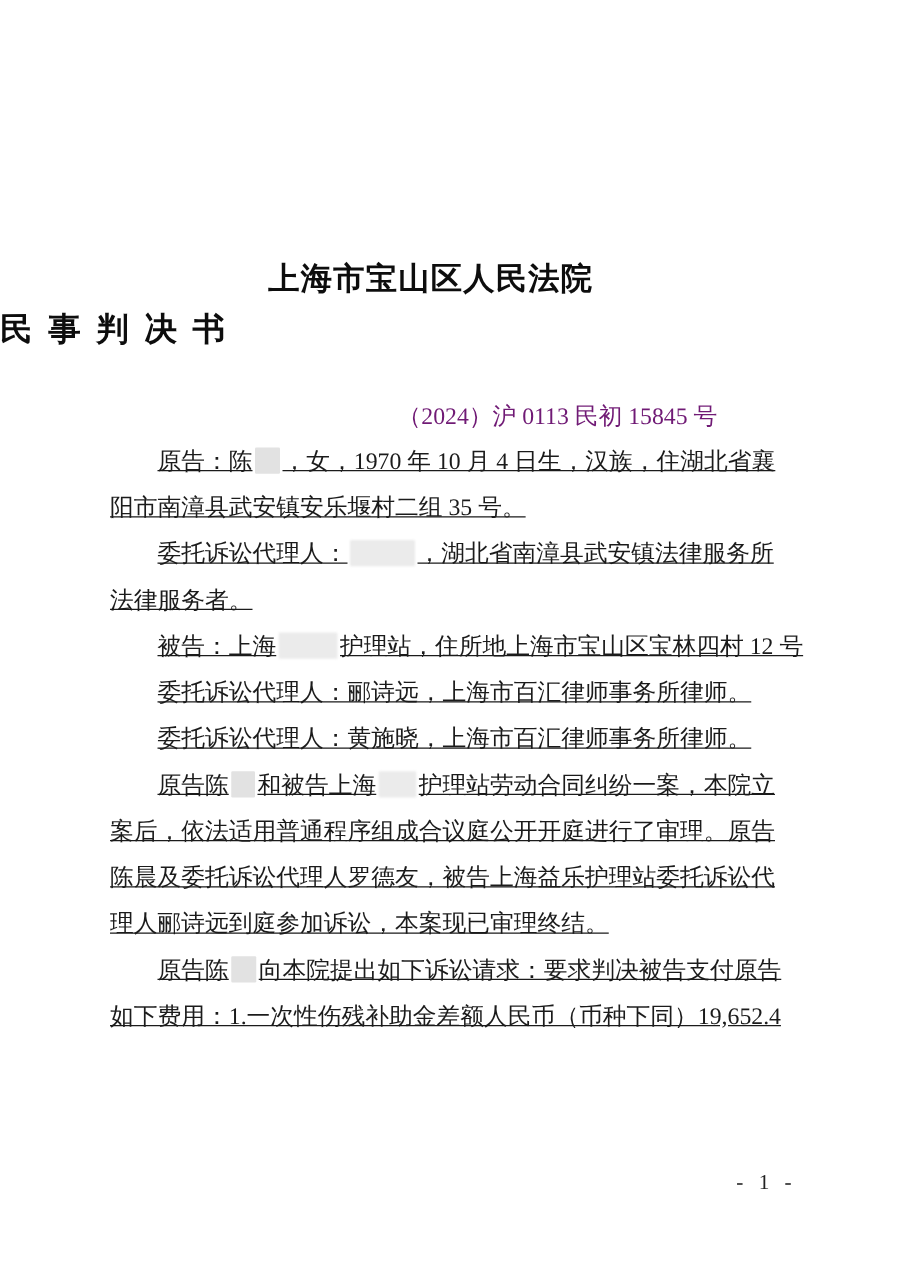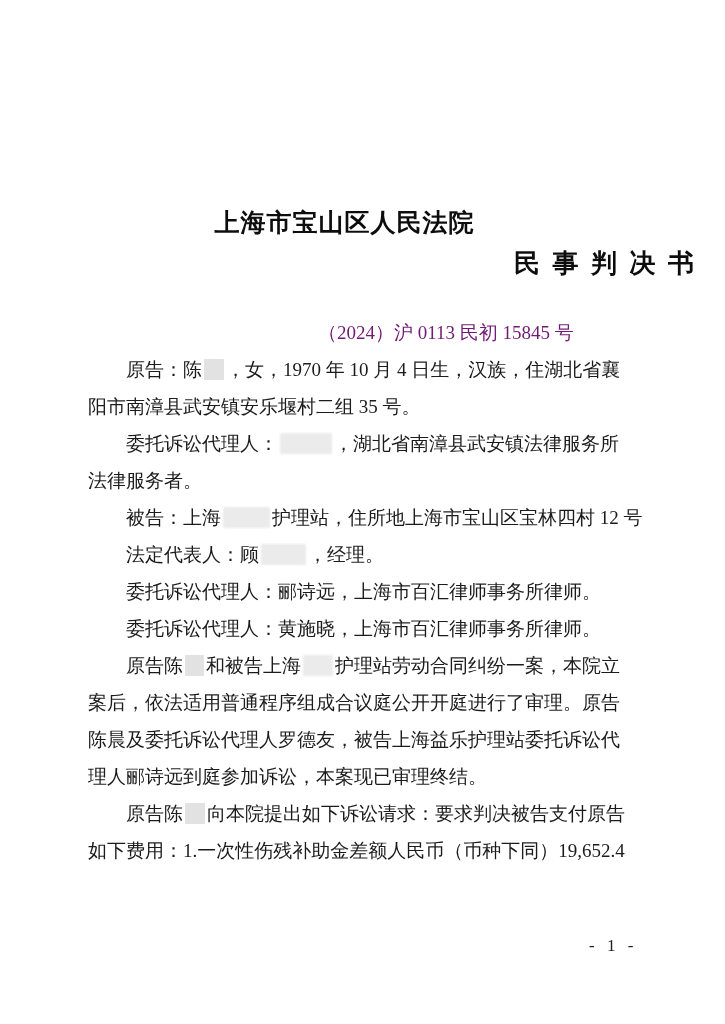--- a/index.html
+++ b/index.html
@@ -23,21 +23,21 @@
     font-weight: 700;
     letter-spacing: 1px;
     color: #0d0d0d;
     white-space: nowrap;
   }
   .doc-title {
     position: absolute;
     top: 246px;
     left: 0;
     right: 28px;
-    text-align: right;
+    text-align: left;
     font-size: 26px;
     font-weight: 700;
     letter-spacing: 3px;
     color: #0d0d0d;
     white-space: nowrap;
   }
   .case-number {
     position: absolute;
     top: 320px;
     left: 318px;
@@ -50,20 +50,21 @@
     top: 351px;
     left: 88px;
     width: 556px;
     font-size: 19px;
     line-height: 37px;
   }
   .line {
     height: 37px;
     white-space: nowrap;
     overflow: visible;
+    text-decoration: underline;
   }
   .line.indent { padding-left: 38px; }
   .redaction {
     display: inline-block;
     height: 21px;
     vertical-align: -4px;
     background: #e2e2e2;
     border-radius: 1px;
     margin: 0 2px;
   }
@@ -91,21 +92,20 @@
   <div class="doc-title">民 事 判 决 书</div>
 
   <div class="case-number">（2024）沪 0113 民初 15845 号</div>
 
   <div class="body-text">
       <div class="line indent"><span>原告：陈</span><span class="redaction" style="width: 20px;"></span><span>，女，1970 年 10 月 4 日生，汉族，住湖北省襄</span></div>
       <div class="line"><span>阳市南漳县武安镇安乐堰村二组 35 号。</span></div>
       <div class="line indent"><span>委托诉讼代理人：</span><span class="redaction light" style="width: 52px;"></span><span>，湖北省南漳县武安镇法律服务所</span></div>
       <div class="line"><span>法律服务者。</span></div>
       <div class="line indent"><span>被告：上海</span><span class="redaction light" style="width: 47px;"></span><span>护理站，住所地上海市宝山区宝林四村 12 号</span></div>
-      <div class="line indent"><span>法定代表人：顾</span><span class="redaction light" style="width: 45px;"></span><span>，经理。</span></div>
       <div class="line indent"><span>委托诉讼代理人：郦诗远，上海市百汇律师事务所律师。</span></div>
       <div class="line indent"><span>委托诉讼代理人：黄施晓，上海市百汇律师事务所律师。</span></div>
       <div class="line indent"><span>原告陈</span><span class="redaction" style="width: 19px;"></span><span>和被告上海</span><span class="redaction light" style="width: 30px;"></span><span>护理站劳动合同纠纷一案，本院立</span></div>
       <div class="line"><span>案后，依法适用普通程序组成合议庭公开开庭进行了审理。原告</span></div>
       <div class="line"><span>陈晨及委托诉讼代理人罗德友，被告上海益乐护理站委托诉讼代</span></div>
       <div class="line"><span>理人郦诗远到庭参加诉讼，本案现已审理终结。</span></div>
       <div class="line indent"><span>原告陈</span><span class="redaction" style="width: 20px;"></span><span>向本院提出如下诉讼请求：要求判决被告支付原告</span></div>
       <div class="line"><span>如下费用：1.一次性伤残补助金差额人民币（币种下同）19,652.4</span></div>
     </div>
 

